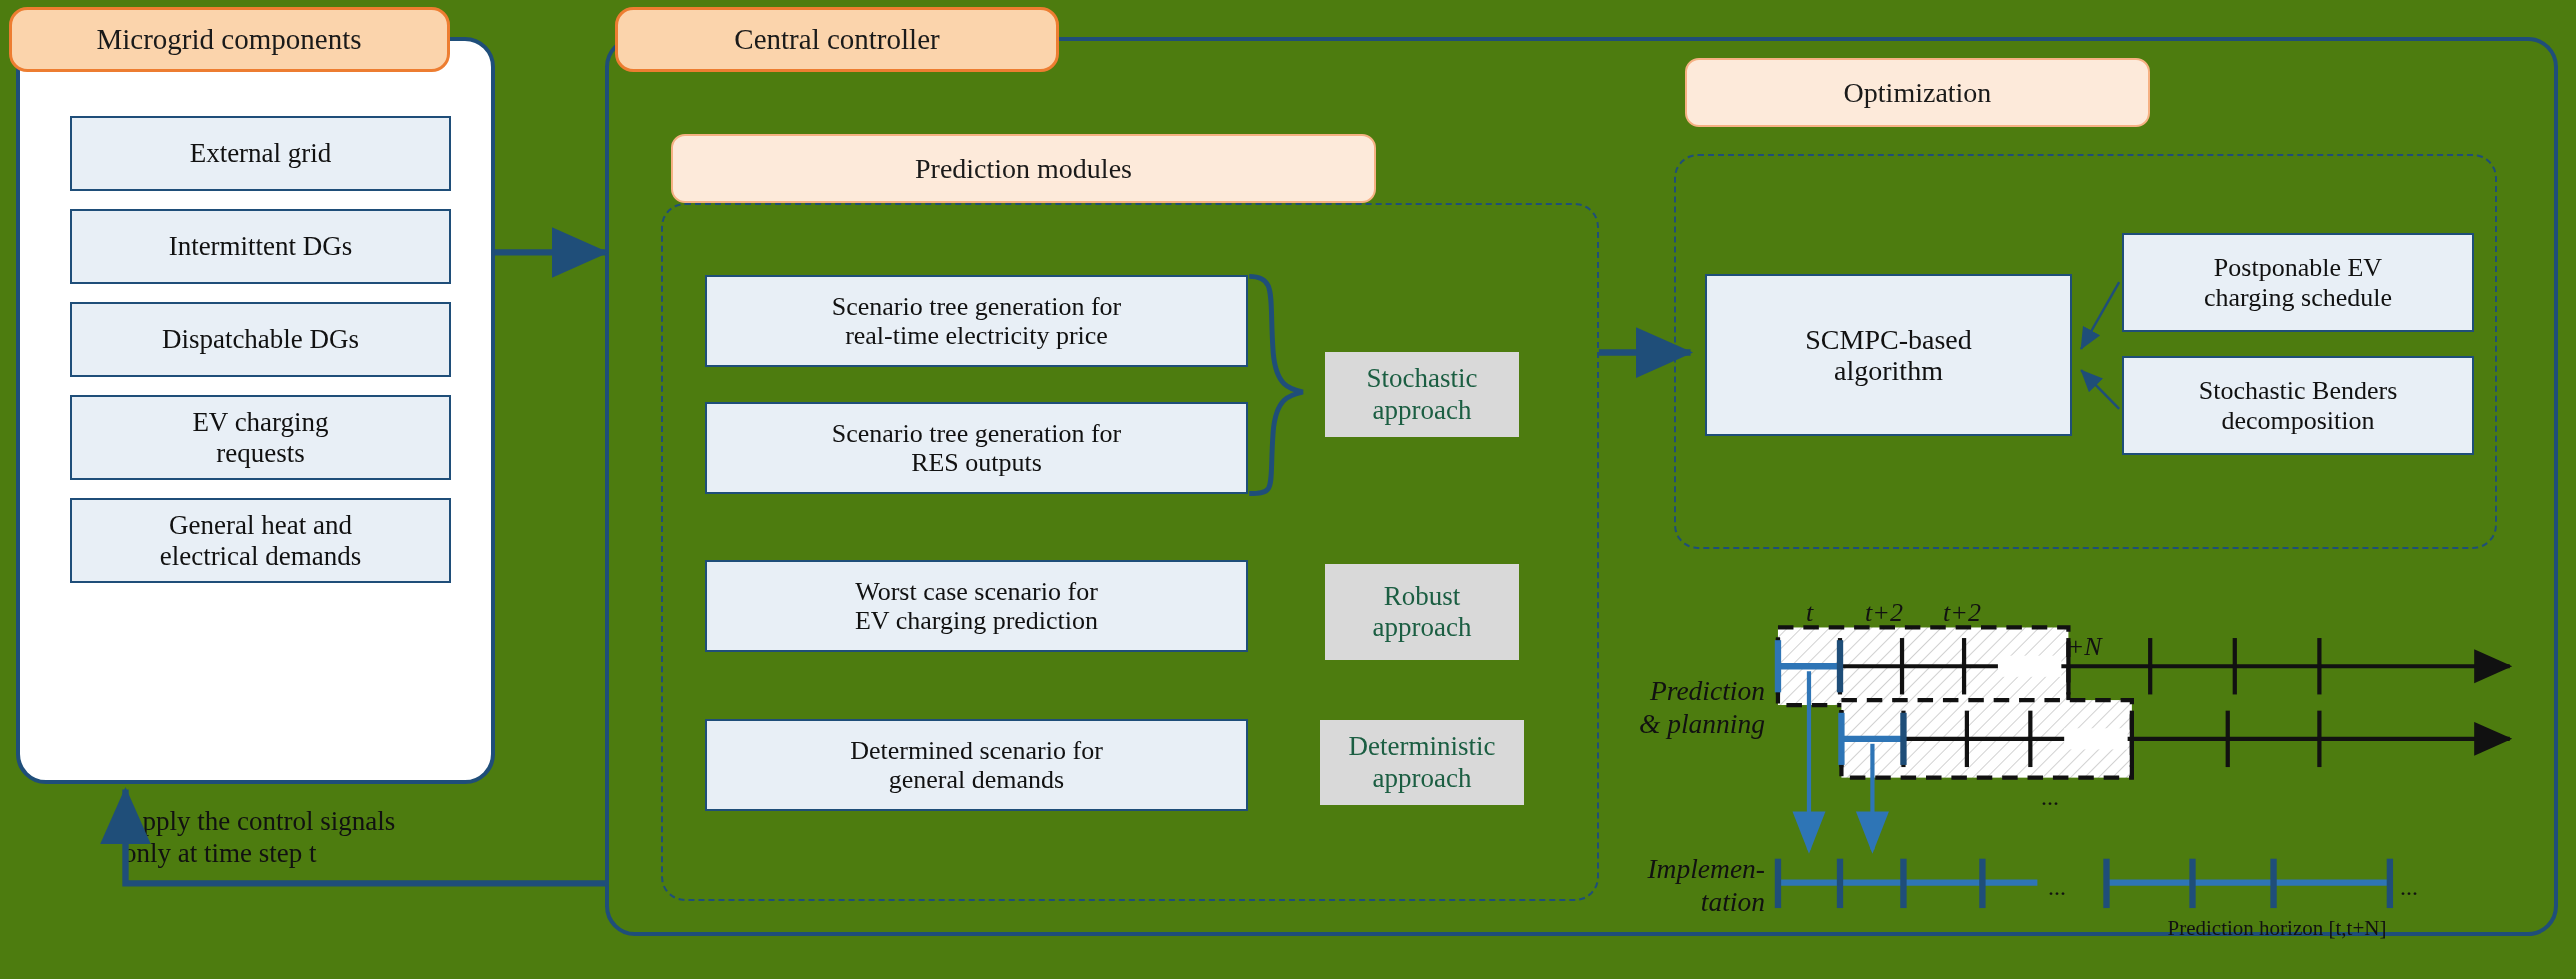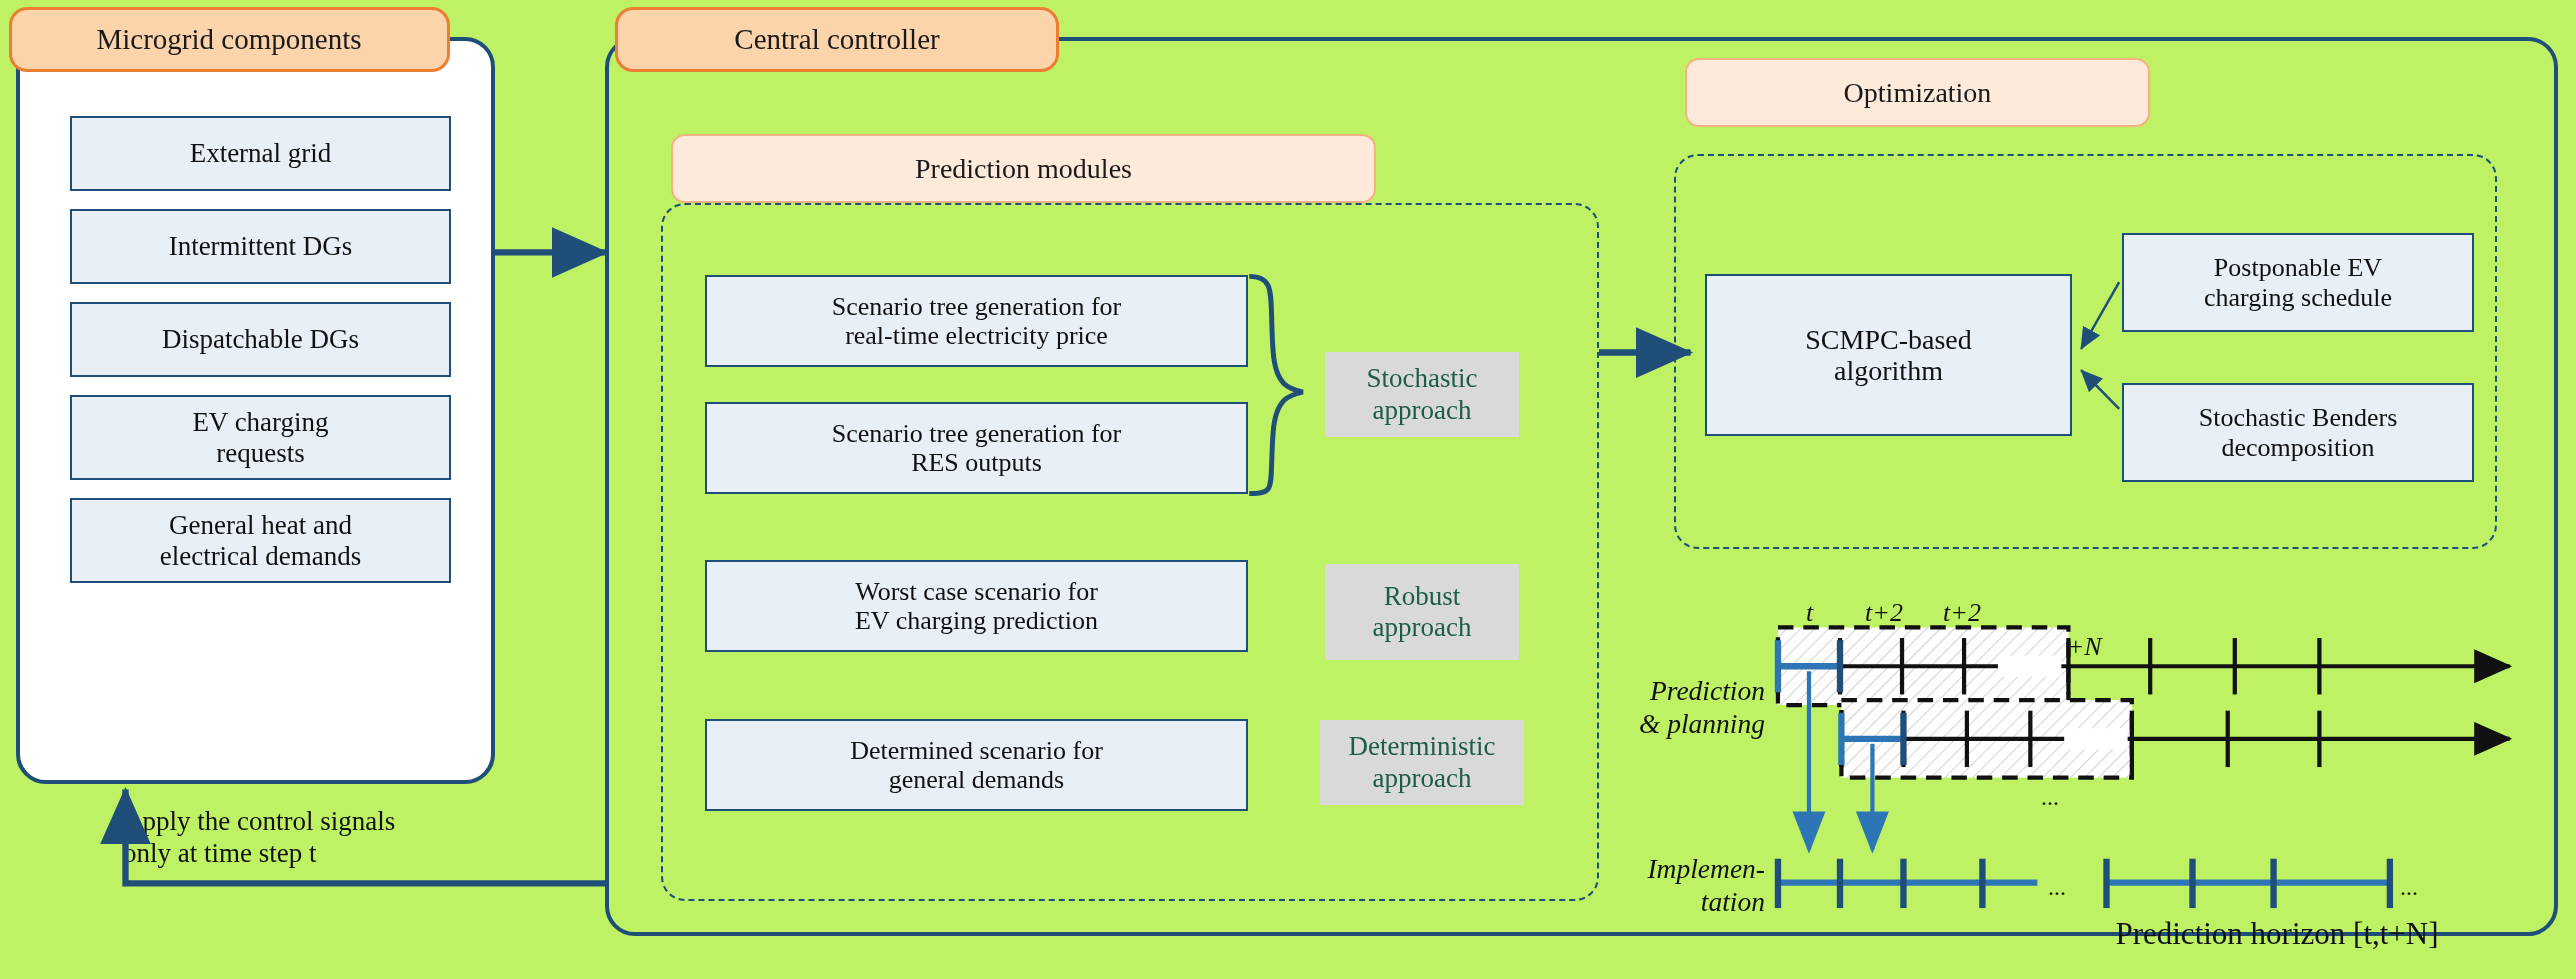--- a/index.html
+++ b/index.html
@@ -1,17 +1,17 @@
 <!DOCTYPE html>
 <html style="font-size:11.3px"><head>
 <meta charset="utf-8">
 <style>
   html,body{margin:0;padding:0;background:#fff;}
   body{font-family:"Liberation Serif", serif;}
-  #stage{position:relative;width:2576px;height:980px;background:#bef264;overflow:hidden;}
+  #stage{position:relative;width:2576px;height:980px;background:#4d7c0f;overflow:hidden;}
   .abs{position:absolute;box-sizing:border-box;}
 
   
   .outer-frame{
     border:4.2px solid #1F4E79;border-radius:30px;background:transparent;
   }
   .left-frame{
     border:4.2px solid #1F4E79;border-radius:30px;background:#fff;
   }
 
@@ -134,21 +134,21 @@
 
   <div class="abs bluebox" style="left:1705px;top:274px;width:367px;height:162px;font-size:28px;white-space:pre-line;">
     <span>SCMPC-based
 algorithm</span>
   </div>
 
   <div class="abs bluebox" style="left:2122px;top:233px;width:352px;height:99px;font-size:26px;white-space:pre-line;">
     <span>Postponable EV
 charging schedule</span>
   </div>
-  <div class="abs bluebox" style="left:2122px;top:356px;width:352px;height:99px;font-size:26px;white-space:pre-line;margin-top:27px;">
+  <div class="abs bluebox" style="left:2122px;top:356px;width:352px;height:99px;font-size:26px;white-space:pre-line;">
     <span>Stochastic Benders
 decomposition</span>
   </div>
 
   <div class="abs label-static ital" style="left:1582px;top:643px;width:183px;font-size:27.5px;text-align:right;white-space:pre-line;">
     <span>Prediction
 &amp; planning</span>
   </div>
   <div class="abs label-static ital" style="left:1582px;top:821px;width:183px;font-size:27.5px;text-align:right;white-space:pre-line;">
     <span>Implemen-
@@ -177,21 +177,21 @@
   <div class="abs label-static" style="left:2041px;top:783px;font-size:24px;">
     <span>...</span>
   </div>
   <div class="abs label-static" style="left:2048px;top:873px;font-size:24px;">
     <span>...</span>
   </div>
   <div class="abs label-static" style="left:2400px;top:873px;font-size:24px;">
     <span>...</span>
   </div>
 
-  <div class="abs label-static" style="left:2023px;top:916px;width:508px;font-size:31px;text-align:center;">
+  <div class="abs label-static" style="left:2023px;top:916px;width:508px;font-size:21px;text-align:center;">
     <span>Prediction horizon [t,t+N]</span>
   </div>
 
   <svg class="over" viewBox="0 0 3654 1390">
     <defs>
       <marker id="arrBlue" markerWidth="10" markerHeight="10" refX="8.6" refY="4" orient="auto">
         <path d="M0,0 L9,4 L0,8 Z" fill="#1F4E79"></path>
       </marker>
       <marker id="arrBlueThin" markerWidth="11" markerHeight="11" refX="9" refY="4.5" orient="auto">
         <path d="M0,0.6 L10,4.5 L0,8.4 Z" fill="#2E75B6"></path>

